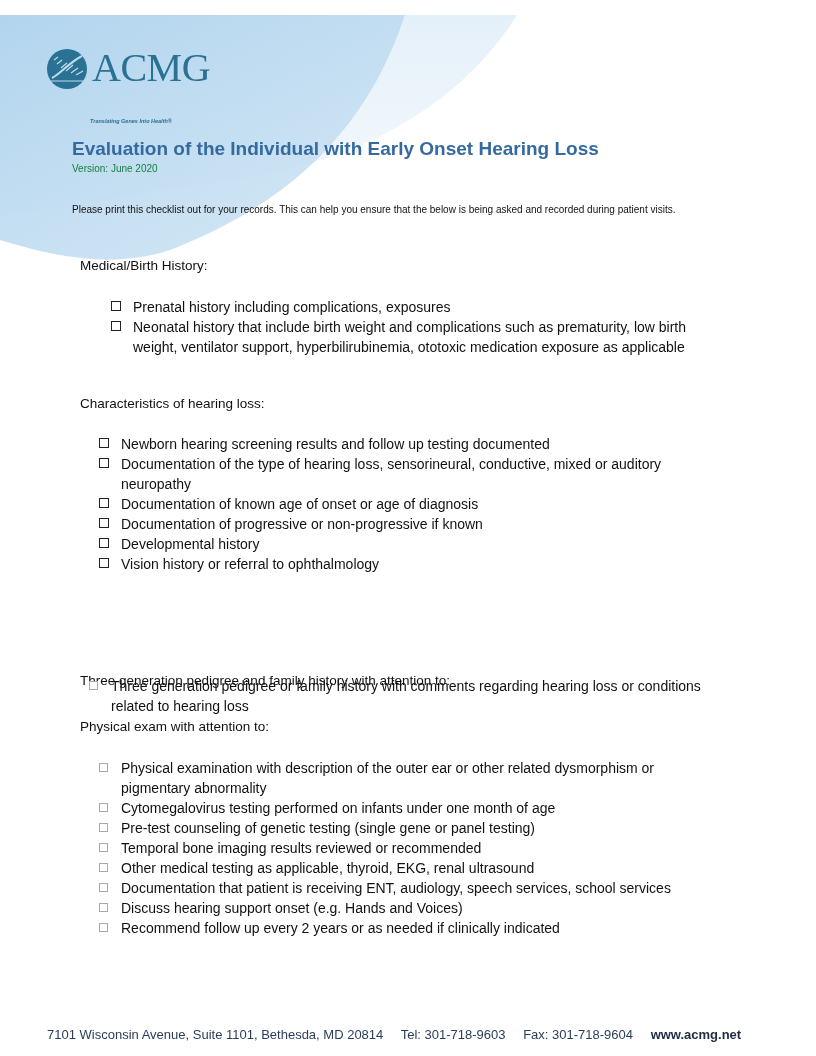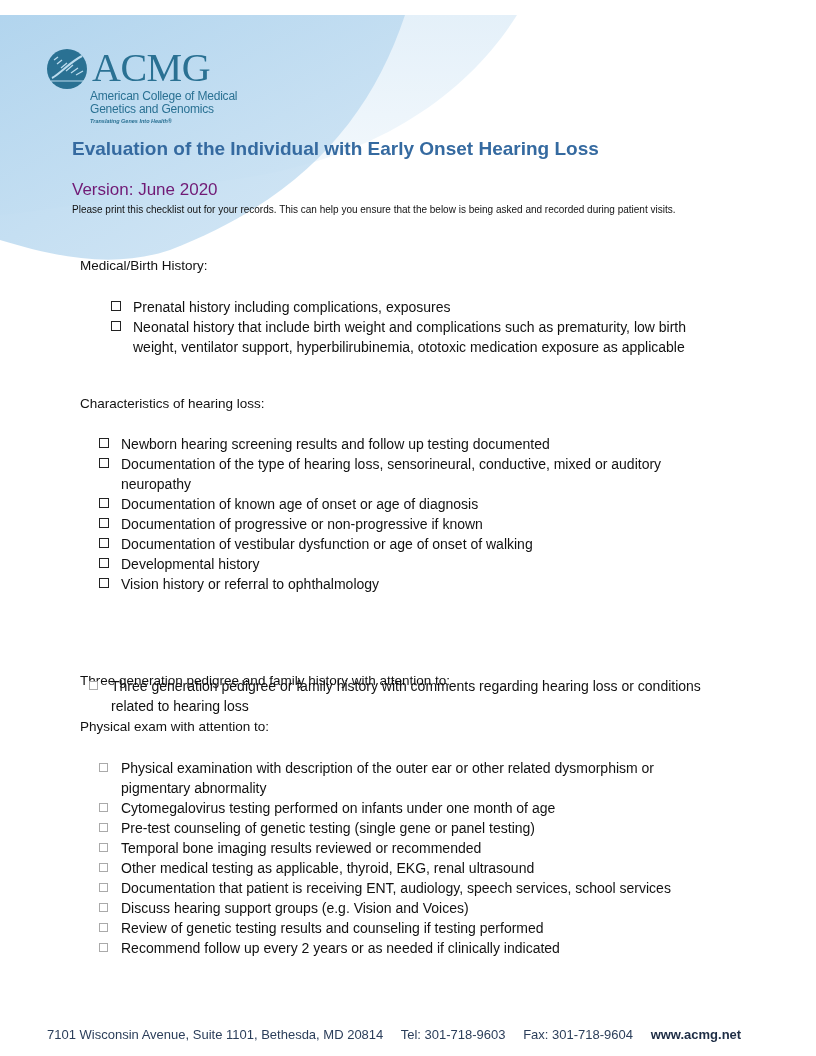--- a/index.html
+++ b/index.html
@@ -27,21 +27,21 @@
     .logo .tag {
       position: absolute; left: 44px; top: 70px;
       font-size: 5.5px; font-style: italic; font-weight: bold; color: #2a7193;
       white-space: nowrap;
     }
 
     .title {
       position: absolute; left: 72px; top: 138px;
       font-size: 19px; font-weight: bold; color: #356aa0; white-space: nowrap; text-align: right;
     }
-    .version { position: absolute; left: 72px; top: 163px; font-size: 17px; color: #701a75; margin-top: 17px; }
+    .version { position: absolute; left: 72px; top: 163px; font-size: 10px; color: #15803d; }
 
     .intro {
       position: absolute; left: 72px; top: 200px; width: 680px;
       font-size: 10px; line-height: 20px;
     }
 
     .section-heading {
       position: absolute; left: 80px; font-size: 13.5px; font-weight: normal; white-space: nowrap;
     }
 
@@ -80,64 +80,59 @@
 
 <div class="content">
   <div class="logo">
     <svg class="mark" viewBox="0 0 42 42">
       <circle cx="21" cy="21" r="20" fill="#2a7193"></circle>
       <path d="M6,30 C14,26 24,14 36,8" stroke="#bcdcee" stroke-width="2" fill="none"></path>
       <path d="M8,12 L12,9 M11,16 L16,12 M15,20 L21,15 M20,23 L27,17 M25,25 L32,20 M30,27 L37,23" stroke="#bcdcee" stroke-width="1.3"></path>
       <path d="M5,33 L38,33" stroke="#bcdcee" stroke-width="1"></path>
     </svg>
     <div class="wordmark">ACMG</div>
-    <div class="sub">
-      <div>American College of Medical</div>
-      <div>Genetics and Genomics</div>
-    </div>
     <div class="tag">Translating Genes Into Health®</div>
   </div>
 
   <div class="title">Evaluation of the Individual with Early Onset Hearing Loss</div>
   <div class="version">Version: June 2020</div>
 
   <div class="intro">Please print this checklist out for your records. This can help you ensure that the below is being asked and recorded during patient visits.</div>
 
   <div class="section-heading" style="top:258px;">Medical/Birth History:</div>
   <ul class="checklist" style="left:111px; top:297px; width:600px;">
     <li><span class="checkbox"></span><span>Prenatal history including complications, exposures</span></li>
     <li><span class="checkbox"></span><span>Neonatal history that include birth weight and complications such as prematurity, low birth weight, ventilator support, hyperbilirubinemia, ototoxic medication exposure as applicable</span></li>
   </ul>
 
   <div class="section-heading" style="top:396px;">Characteristics of hearing loss:</div>
   <ul class="checklist" style="left:99px; top:434px; width:620px;">
     <li><span class="checkbox"></span><span>Newborn hearing screening results and follow up testing documented</span></li>
     <li><span class="checkbox"></span><span>Documentation of the type of hearing loss, sensorineural, conductive, mixed or auditory neuropathy</span></li>
     <li><span class="checkbox"></span><span>Documentation of known age of onset or age of diagnosis</span></li>
     <li><span class="checkbox"></span><span>Documentation of progressive or non-progressive if known</span></li>
-    <li><span class="checkbox"></span><span>Documentation of vestibular dysfunction or age of onset of walking</span></li>
+    <li><span class="checkbox"></span></li>
     <li><span class="checkbox"></span><span>Developmental history</span></li>
     <li><span class="checkbox"></span><span>Vision history or referral to ophthalmology</span></li>
   </ul>
 
   <div class="section-heading" style="top:673px;">Three generation pedigree and family history with attention to:</div>
   <ul class="checklist" style="left:89px; top:676px; width:620px;">
     <li><span class="checkbox light"></span><span>Three generation pedigree or family history with comments regarding hearing loss or conditions related to hearing loss</span></li>
   </ul>
 
   <div class="section-heading" style="top:719px;">Physical exam with attention to:</div>
   <ul class="checklist" style="left:99px; top:758px; width:620px;">
     <li><span class="checkbox light"></span><span>Physical examination with description of the outer ear or other related dysmorphism or pigmentary abnormality</span></li>
     <li><span class="checkbox light"></span><span>Cytomegalovirus testing performed on infants under one month of age</span></li>
     <li><span class="checkbox light"></span><span>Pre-test counseling of genetic testing (single gene or panel testing)</span></li>
     <li><span class="checkbox light"></span><span>Temporal bone imaging results reviewed or recommended</span></li>
     <li><span class="checkbox light"></span><span>Other medical testing as applicable, thyroid, EKG, renal ultrasound</span></li>
     <li><span class="checkbox light"></span><span>Documentation that patient is receiving ENT, audiology, speech services, school services</span></li>
-    <li><span class="checkbox light"></span><span>Discuss hearing support groups (e.g. Vision and Voices)</span></li>
-    <li><span class="checkbox light"></span><span>Review of genetic testing results and counseling if testing performed</span></li>
+    <li><span class="checkbox light"></span><span>Discuss hearing support onset (e.g. Hands and Voices)</span></li>
     <li><span class="checkbox light"></span><span>Recommend follow up every 2 years or as needed if clinically indicated</span></li>
   </ul>
 
   <div class="footer">
     <span>7101 Wisconsin Avenue, Suite 1101, Bethesda, MD 20814</span>
     <span>Tel: 301-718-9603</span>
     <span>Fax: 301-718-9604</span>
     <span class="web">www.acmg.net</span>
   </div>
 </div>

